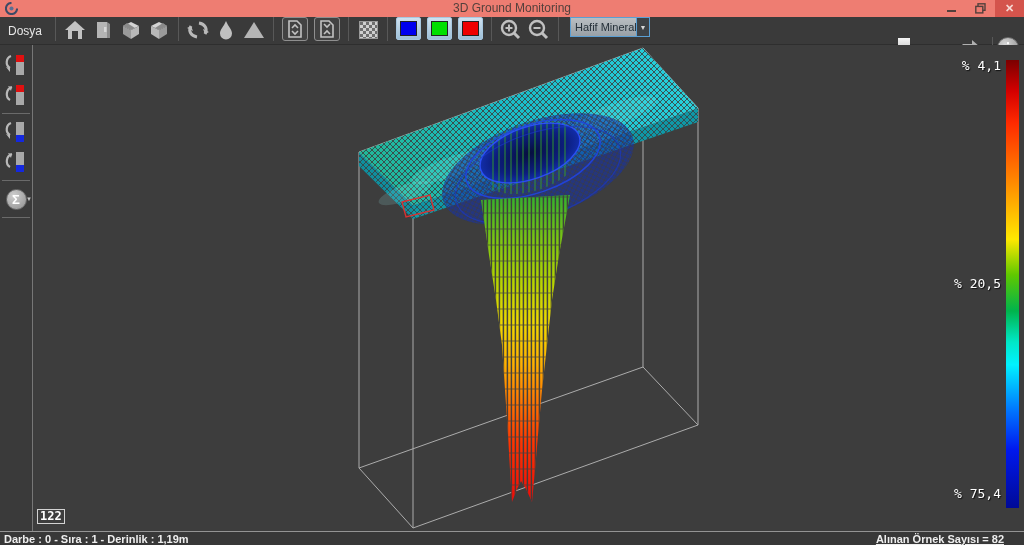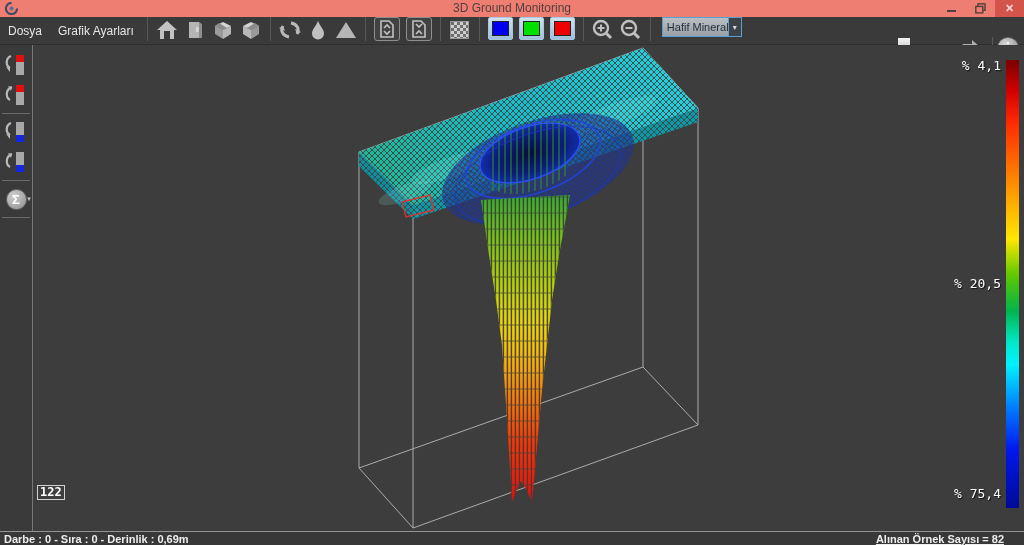--- a/index.html
+++ b/index.html
@@ -57,21 +57,21 @@
                   border:1px solid #6a6a6a; color:#fff; font-size:13px; font-weight:bold;
                   display:flex; align-items:center; justify-content:center; }
   .sigma-drop { position:absolute; right:-1px; top:11px; font-size:6px; color:#c4c4c4; }
 
   
   .canvas { position:absolute; left:33px; top:45px; width:991px; height:486px; background:#3d3d3d; }
   .colorbar { position:absolute; left:973px; top:15px; width:13px; height:448px; }
   .cb-label { position:absolute; left:878px; width:90px; text-align:right; color:#fff;
               font-family:"DejaVu Sans Mono", monospace; font-weight:normal; font-size:13px;
               text-shadow:1px 1px 1px #111; white-space:pre; }
-  .sample-marker { position:absolute; left:4px; top:440px; border:1px solid #d2d2d2; background:#3d3d3d;
+  .sample-marker { position:absolute; left:4px; top:464px; border:1px solid #d2d2d2; background:#3d3d3d;
                    color:#fff; font-family:"DejaVu Sans Mono", monospace; font-weight:bold; font-size:12px;
                    line-height:13px; padding:0 2px; }
 
   
   .statusbar { position:absolute; left:0; top:531px; width:1024px; height:14px; background:#383838;
                border-top:1px solid #949494; display:flex; justify-content:space-between; align-items:center; }
   .status-text { color:#efefef; font-size:11px; font-weight:bold; line-height:12px; }
   .status-left { padding-left:4px; }
   .status-right { padding-right:20px;text-decoration:underline; }
 </style>
@@ -97,21 +97,20 @@
         </svg>
       </div>
       <div class="win-btn btn-close">
           <div class="glyph">✕</div>
         </div>
     </div>
   </div>
 
   <div class="menubar">
     <div class="menu-item">Dosya</div>
-    <div class="menu-item">Grafik Ayarları</div>
     <div class="tb-sep"></div>
 
     <div class="tb-btn">
       <svg width="22" height="20" viewBox="0 0 22 20">
         <polygon points="11,1 21,10 1,10" fill="#c2c2c2"></polygon>
         <rect x="4" y="9" width="14" height="10" fill="#c2c2c2"></rect>
         <rect x="8" y="11" width="6" height="8" fill="#3a3a3a"></rect>
       </svg>
     </div>
     <div class="tb-btn">
@@ -360,17 +359,17 @@
 
     <div class="colorbar" style="background: linear-gradient(rgb(123, 0, 0) 0%, rgb(212, 0, 0) 7%, rgb(255, 42, 0) 14%, rgb(255, 136, 0) 27%, rgb(255, 232, 0) 40%, rgb(95, 200, 0) 48%, rgb(0, 180, 76) 56%, rgb(0, 232, 200) 63%, rgb(0, 242, 255) 68%, rgb(0, 120, 255) 78%, rgb(0, 24, 238) 87%, rgb(0, 10, 150) 100%);"></div>
     <div class="cb-label" style="top:13px">% 4,1</div>
     <div class="cb-label" style="top:231px">% 20,5</div>
     <div class="cb-label" style="top:441px">% 75,4</div>
 
     <div class="sample-marker">122</div>
   </div>
 
   <div class="statusbar">
-    <div class="status-text status-left">Darbe : 0 - Sıra : 0 - Derinlik : 0,69m</div>
+    <div class="status-text status-left">Darbe : 0 - Sıra : 1 - Derinlik : 1,19m</div>
     <div class="status-text status-right">Alınan Örnek Sayısı = 82</div>
   </div>
 
 </div>
 
 </body></html>

